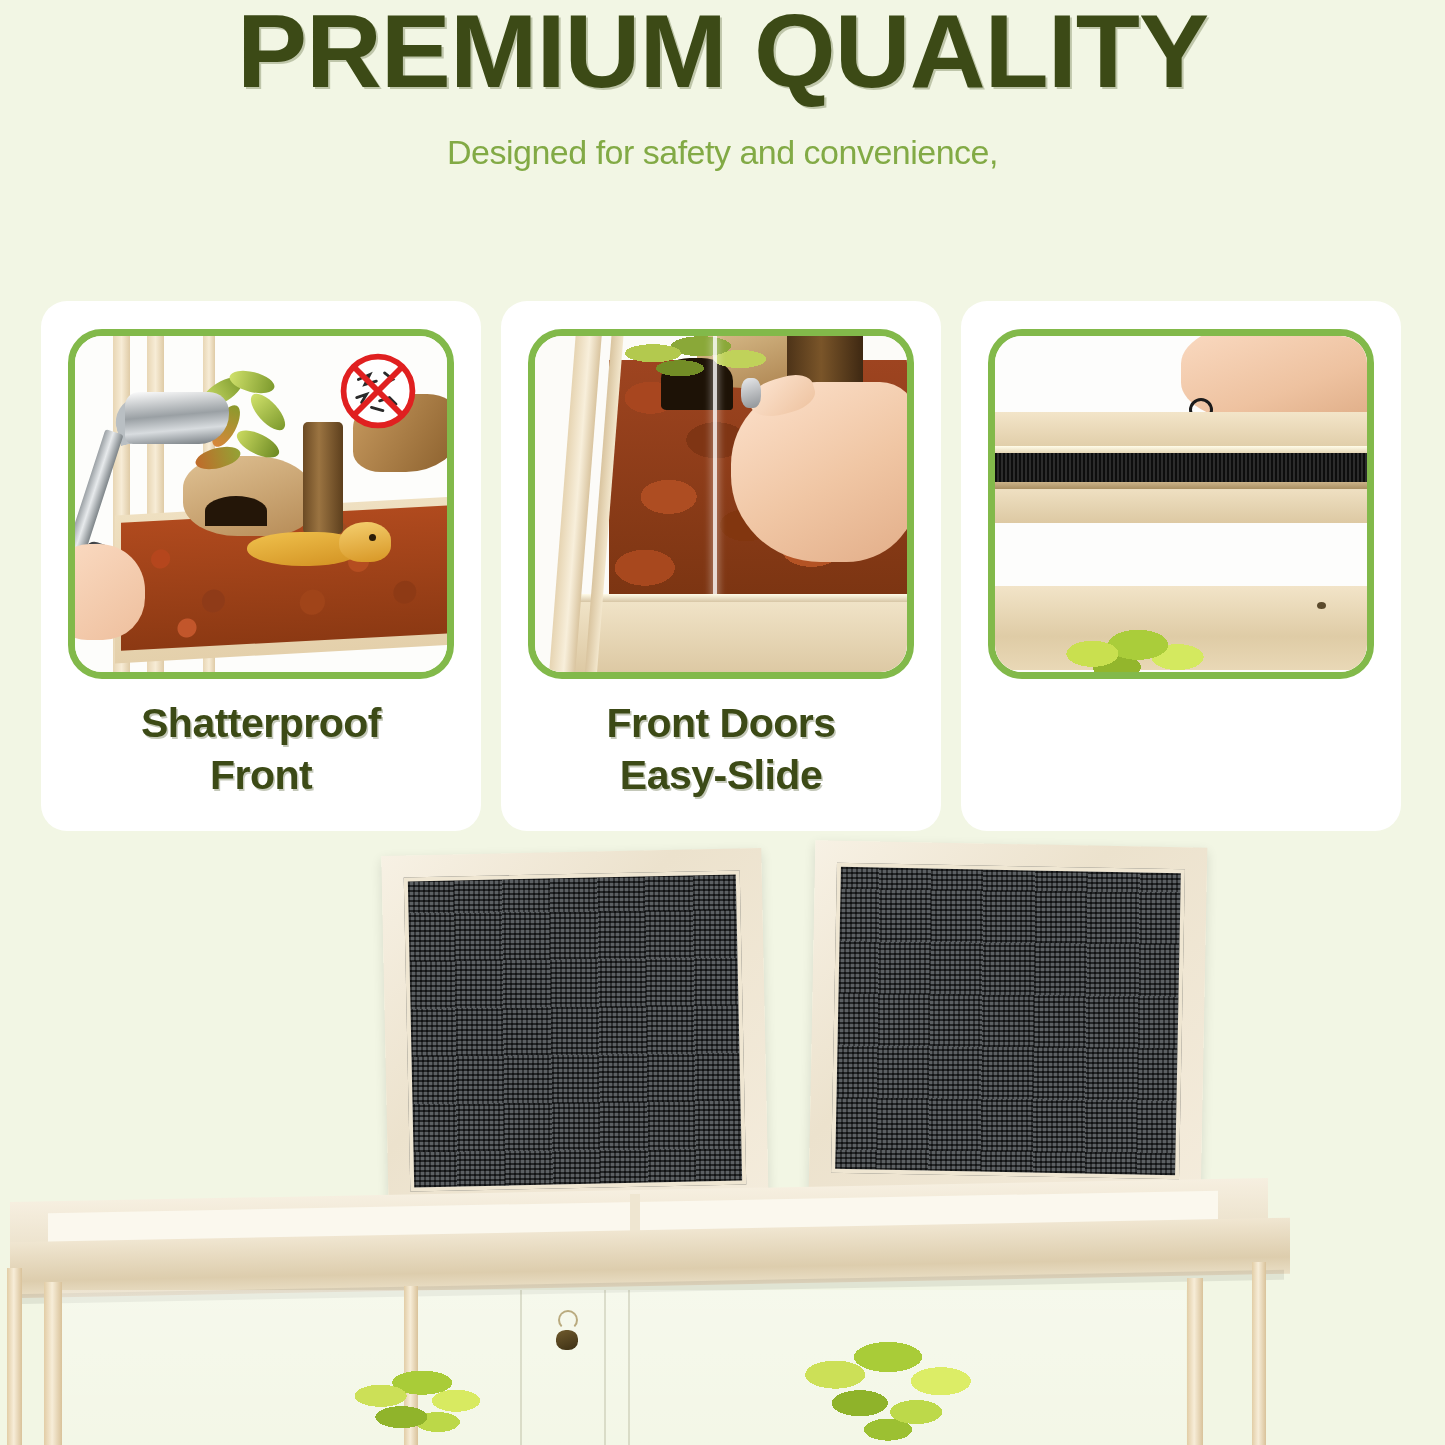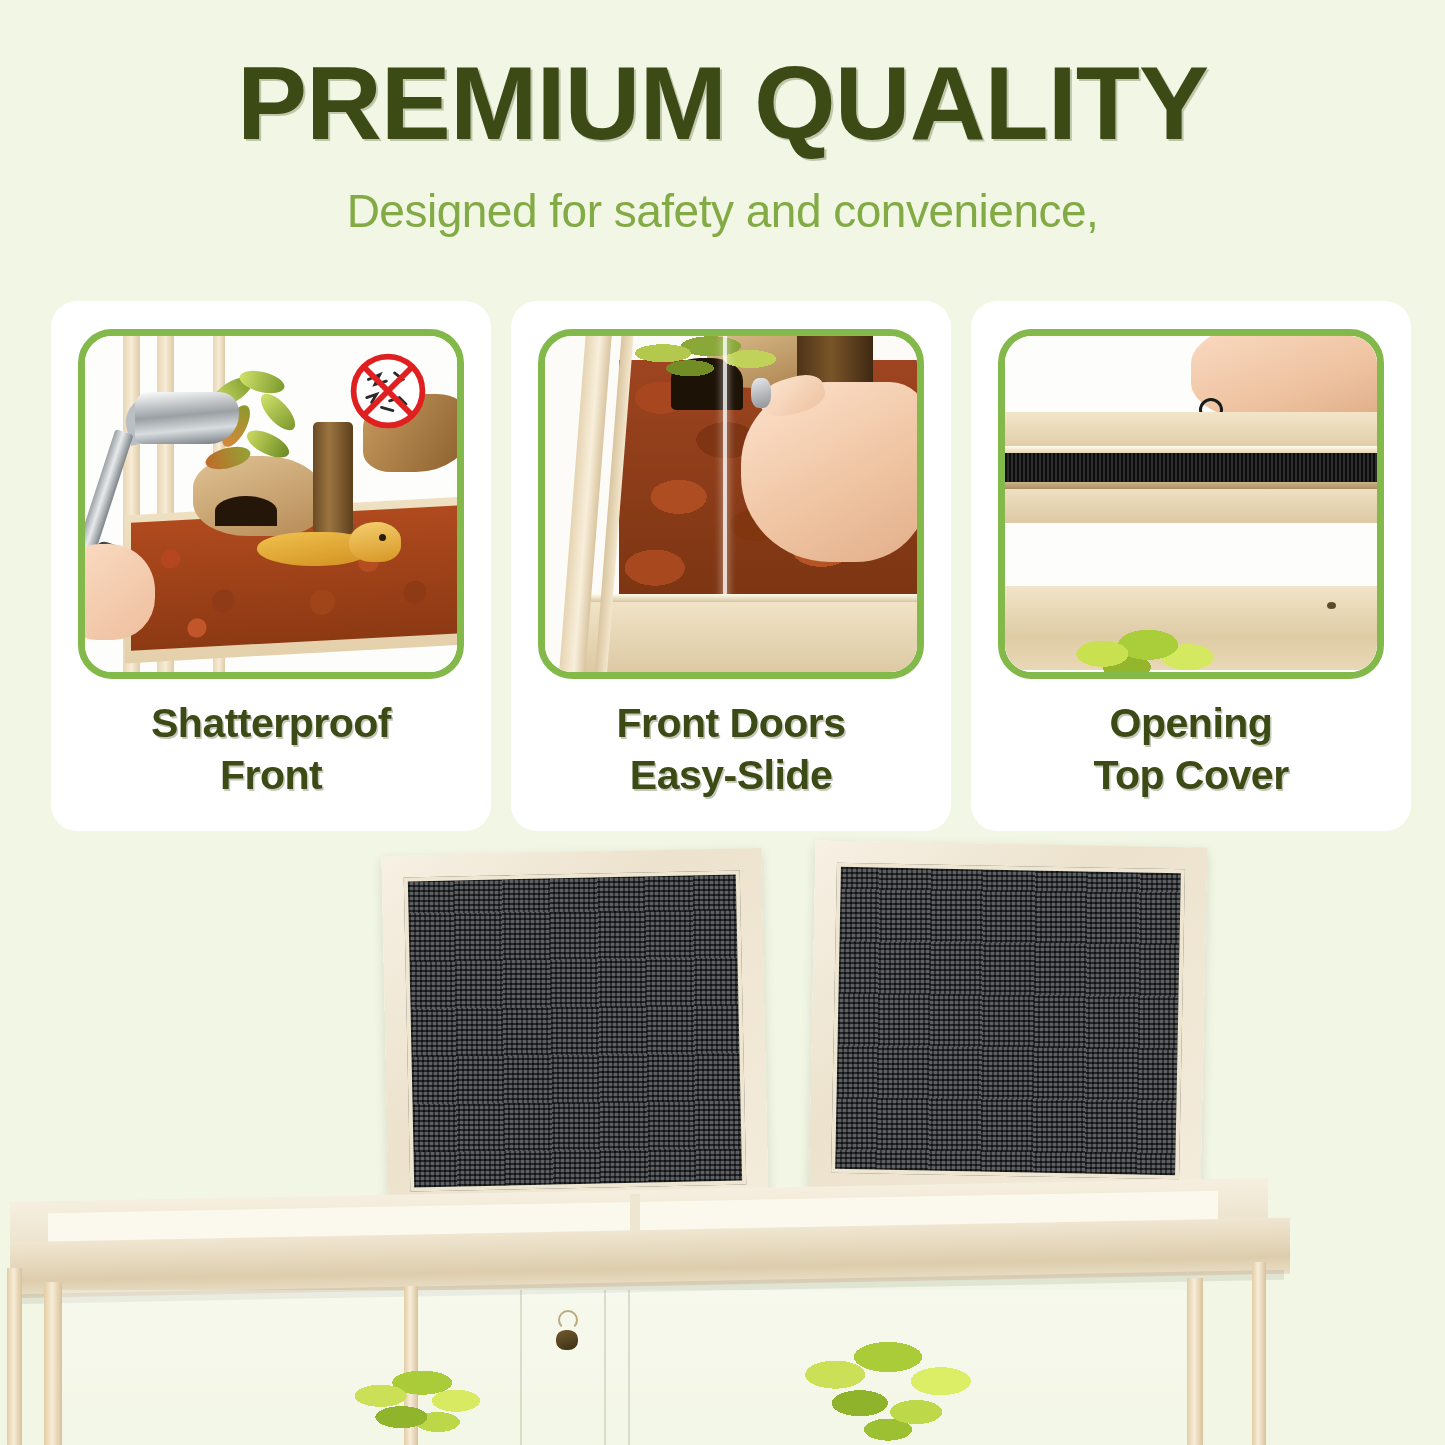--- a/index.html
+++ b/index.html
@@ -5,42 +5,42 @@
   * { margin:0; padding:0; box-sizing:border-box; }
   html,body { width:1445px; height:1445px; }
   body {
     background:#f2f6e4;
     font-family:"Liberation Sans", sans-serif;
     overflow:hidden;
     position:relative;
   }
 
   
-  .header { padding-top:52px; text-align:center; }
+  .header { text-align:center; }
   .title {
     font-size:103px;
     font-weight:bold;
     color:#3c4a16;
     letter-spacing:-1px;
     line-height:1.0;
     transform:scaleX(1.02);
     text-shadow:2px 2px 0 rgba(60,74,22,0.28);
   }
   .subtitle {
     margin-top:28px;
-    font-size:46px;
+    font-size:34px;
     color:#82aa45;
     line-height:1.26;
     letter-spacing:-0.5px;
   }
 
   
   .cards {
     position:absolute;
-    top:301px; left:51px;
+    top:301px; left:41px;
     width:1360px; height:476px;
     display:flex;
     justify-content:space-between;
   }
   .card {
     width:440px; height:530px;
     background:#ffffff;
     border-radius:26px;
     position:relative;
     overflow:hidden;
@@ -487,24 +487,20 @@
         <div class="p3-woodTop"></div>
         <div class="p3-shine"></div>
         <div class="p3-mesh"></div>
         <div class="p3-meshEdge"></div>
         <div class="p3-woodTop2"></div>
         <div class="p3-woodBot"></div>
         <div class="p3-screw"></div>
         <div class="p3-plant"></div>
       </div>
     </div>
-    <div class="card-label">
-      <div>Opening</div>
-      <div>Top Cover</div>
-    </div>
   </div>
 </div>
 
 <div class="product">
 
   <div class="lid lid-left">
     <div class="lid-inner"></div>
   </div>
   <div class="lid lid-right">
     <div class="lid-inner"></div>

